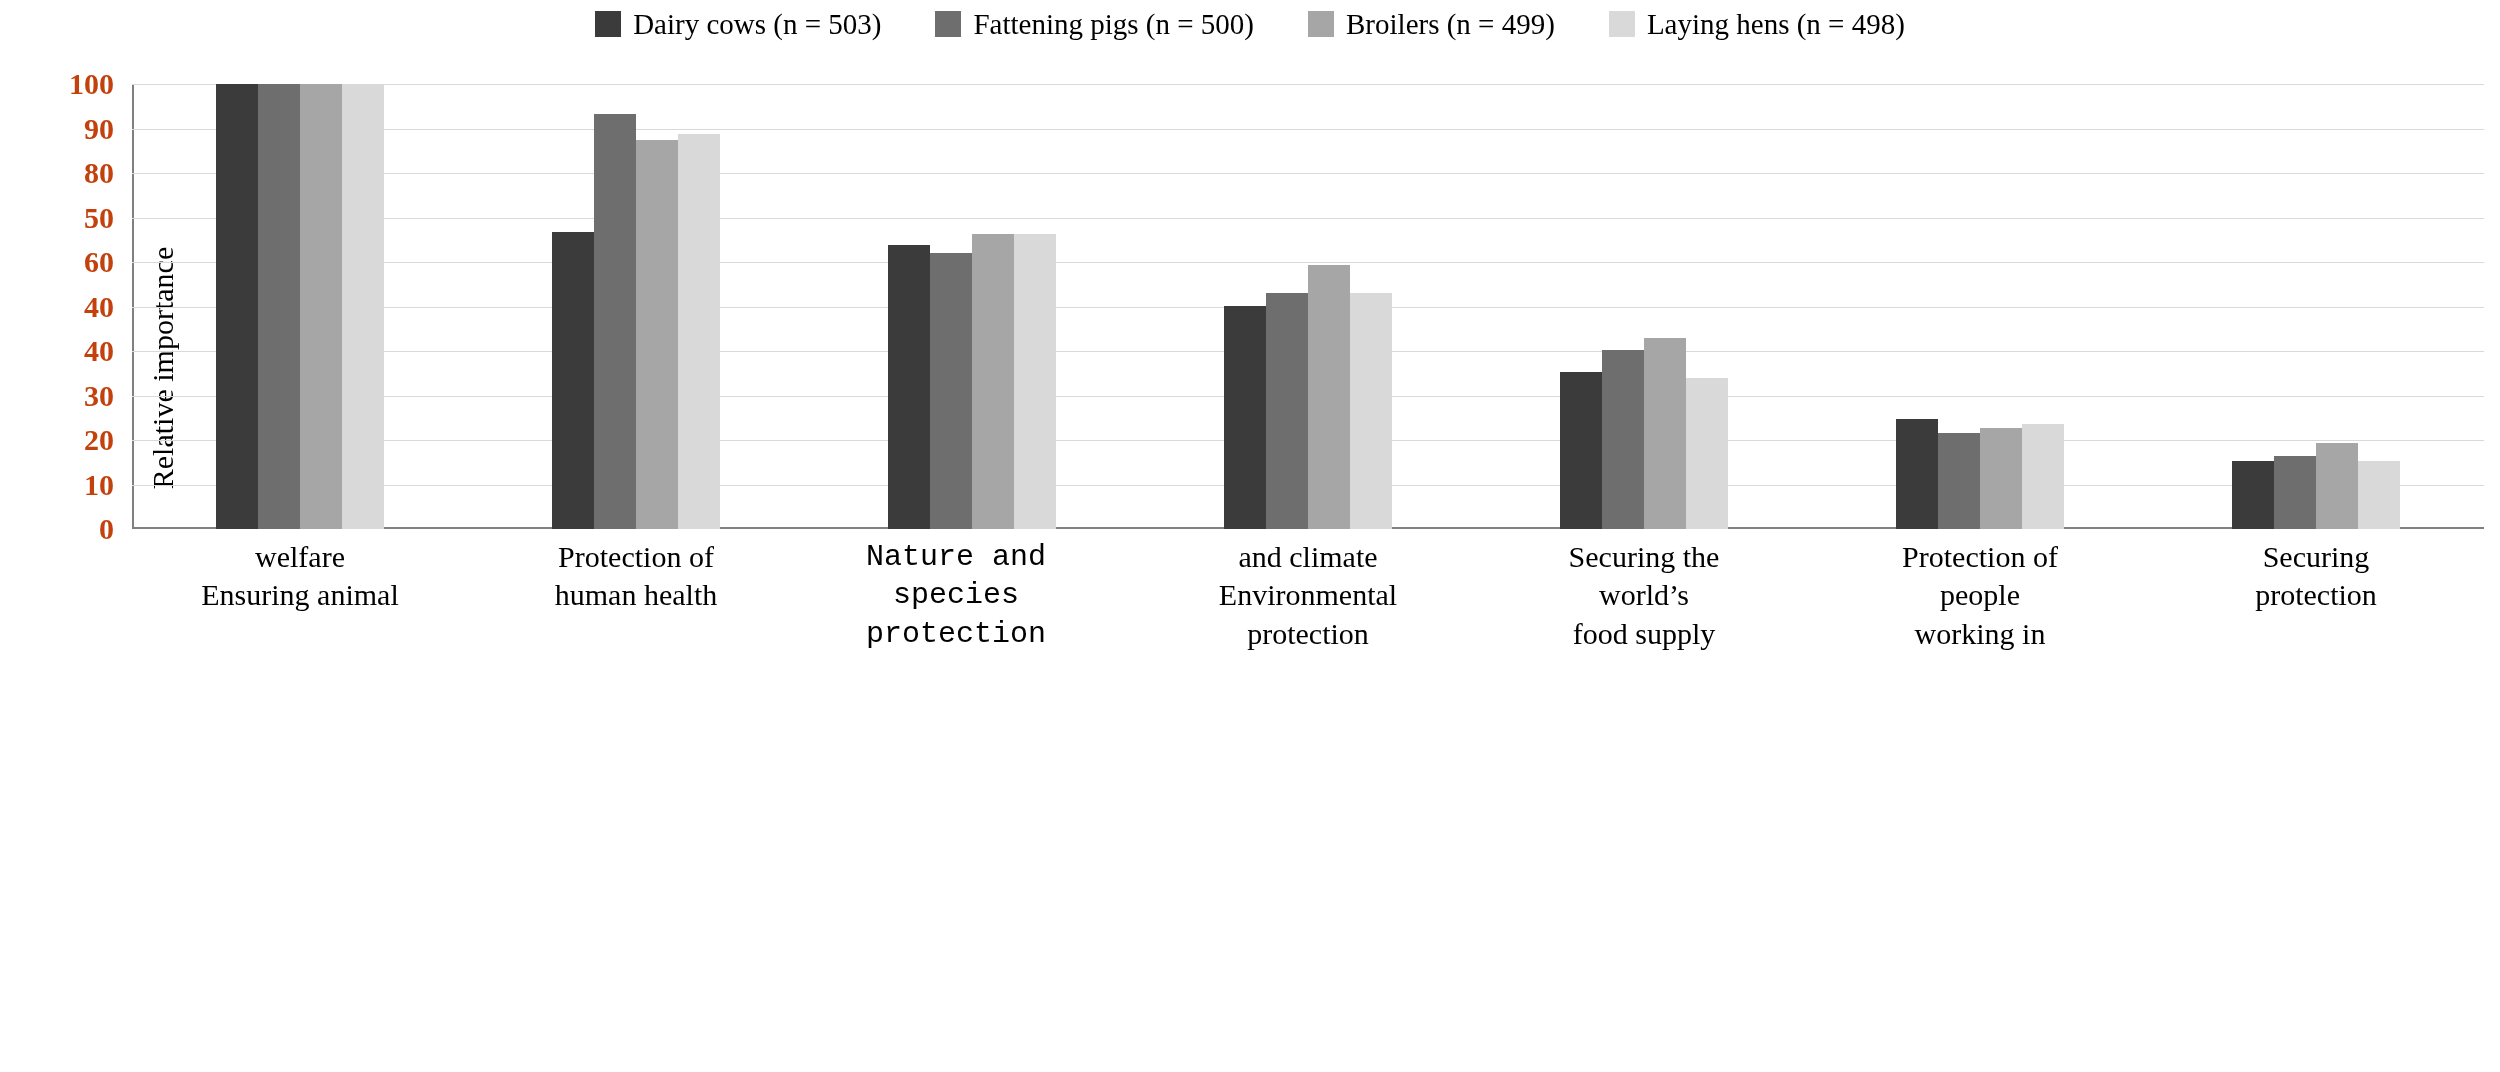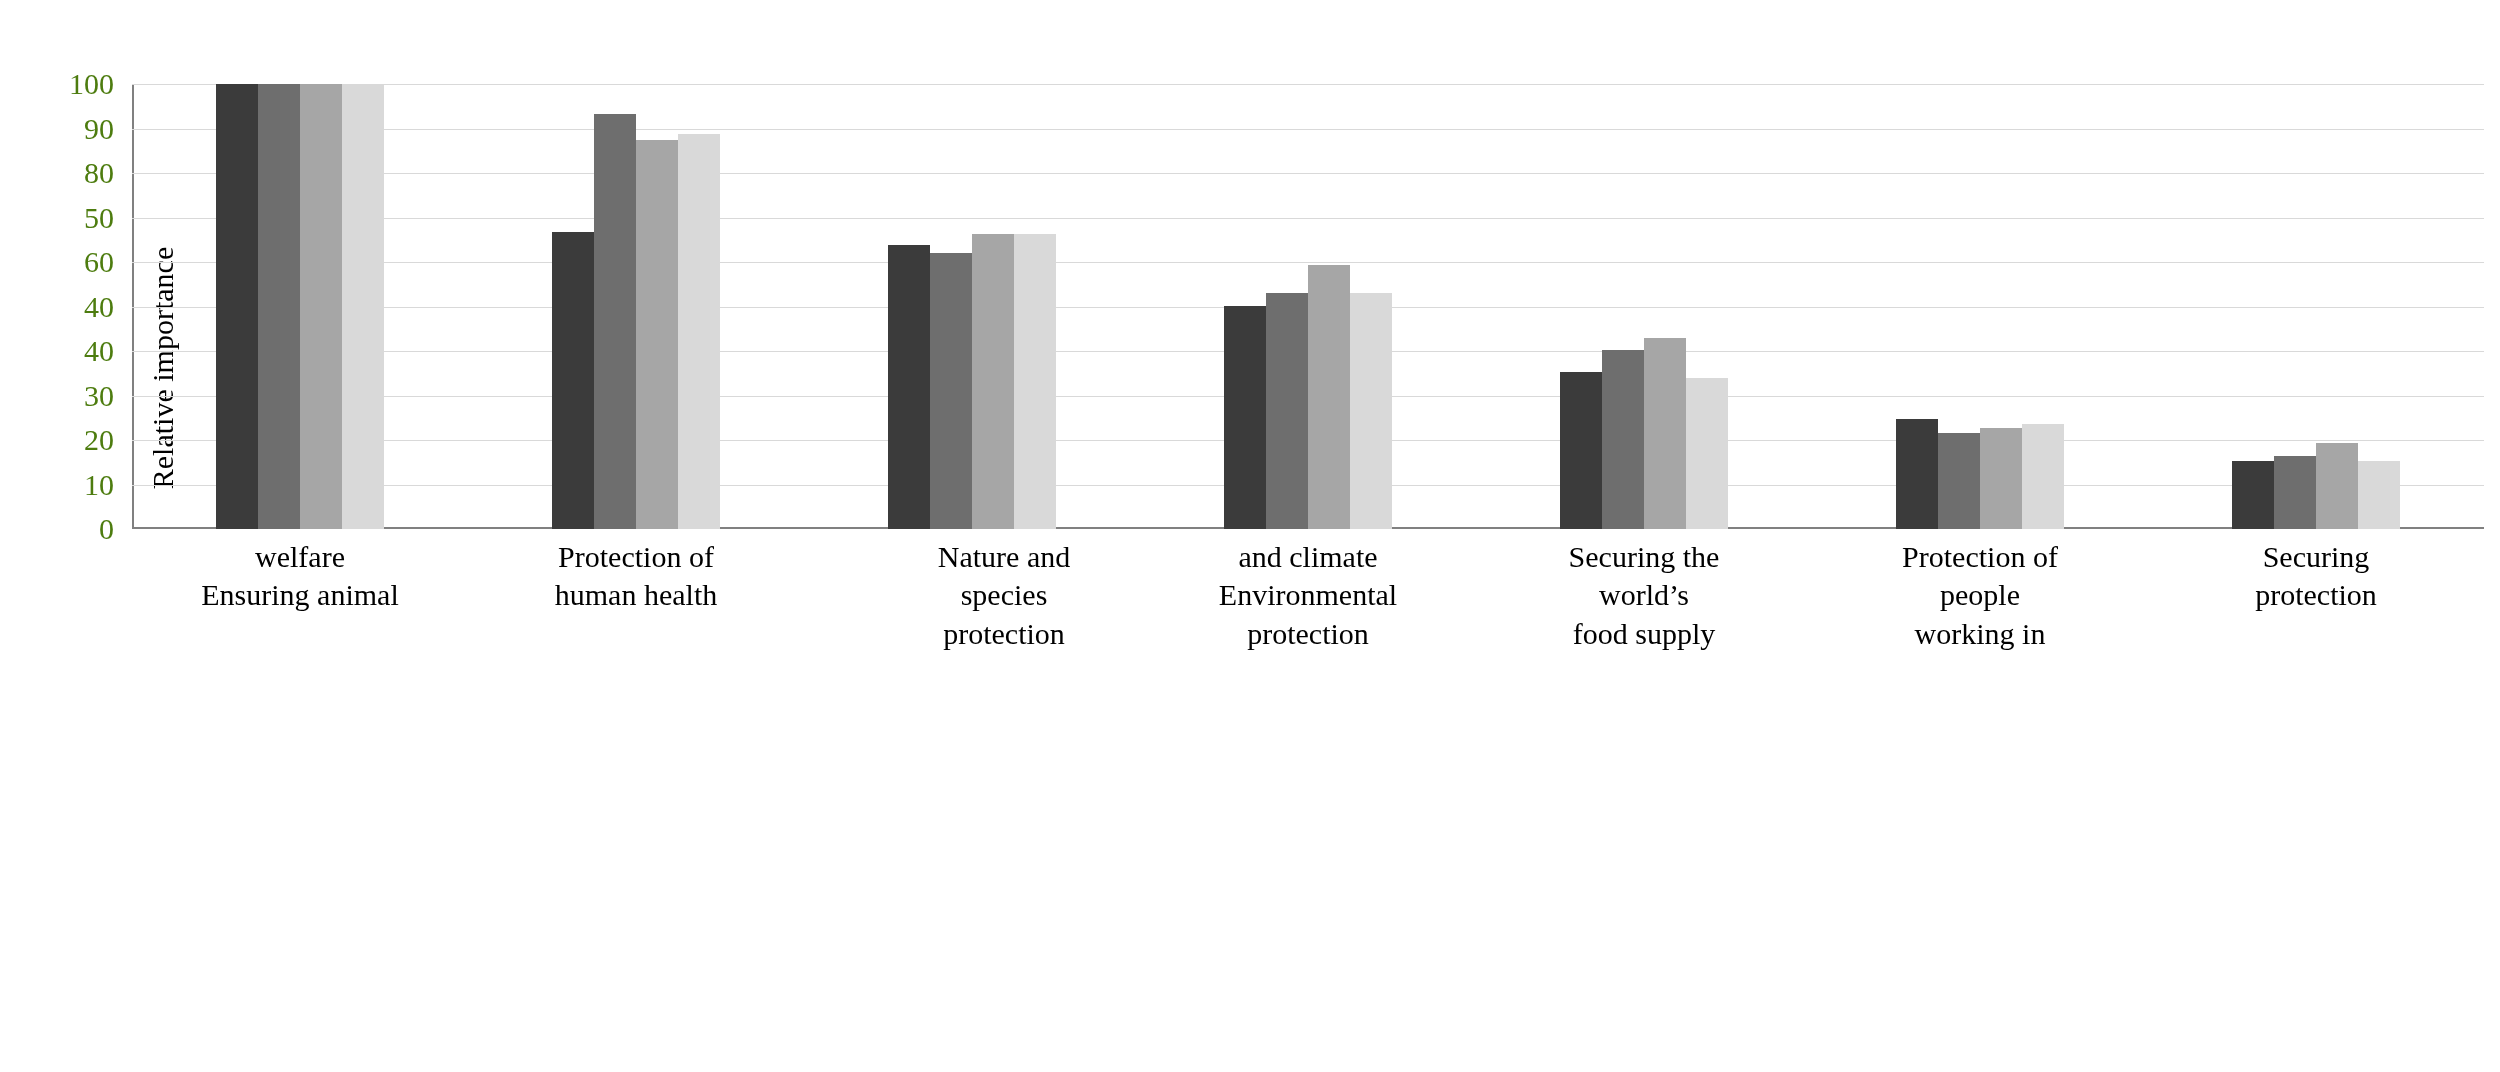--- a/index.html
+++ b/index.html
@@ -77,24 +77,25 @@
     left: 52px;
     top: 0;
     width: 62px;
     height: 1024px;
   }
   .y-tick {
     position: absolute;
     right: 0;
     text-align: right;
     font-size: 30px;
-    color: #4d7c0f;
+    color: #c2410c;
     transform: translateY(-50%);
     line-height: 1;
     white-space: nowrap;
+    font-weight: bold;
   }
 
   
   #plot {
     position: absolute;
     left: 132px;
     top: 36px;
     width: 2352px;
     height: 445px;
   }
@@ -166,20 +167,38 @@
     font-size: 30px;
     line-height: 1.28;
     color: #000000;
   }
 </style>
 </head>
 <body>
 
 <div id="chart-root">
 
+  <div id="legend">
+      <div class="legend-item">
+        <span class="legend-swatch" style="background: rgb(59, 59, 59);"></span>
+        <span class="legend-label">Dairy cows (n = 503)</span>
+      </div>
+      <div class="legend-item">
+        <span class="legend-swatch" style="background: rgb(110, 110, 110);"></span>
+        <span class="legend-label">Fattening pigs (n = 500)</span>
+      </div>
+      <div class="legend-item">
+        <span class="legend-swatch" style="background: rgb(166, 166, 166);"></span>
+        <span class="legend-label">Broilers (n = 499)</span>
+      </div>
+      <div class="legend-item">
+        <span class="legend-swatch" style="background: rgb(217, 217, 217);"></span>
+        <span class="legend-label">Laying hens (n = 498)</span>
+      </div>
+    </div>
 
   <div id="plot-wrap">
 
     <div id="y-axis-title">Relative importance</div>
 
     <div id="y-ticks">
         <div class="y-tick" style="top: 481px;">0</div>
         <div class="y-tick" style="top: 436.5px;">10</div>
         <div class="y-tick" style="top: 392px;">20</div>
         <div class="y-tick" style="top: 347.5px;">30</div>
@@ -267,21 +286,21 @@
 
     <div id="cat-labels">
         <div class="cat-label" style="left: 0px; width: 336px;">
           <div>welfare</div>
           <div>Ensuring animal</div>
         </div>
         <div class="cat-label" style="left: 336px; width: 336px;">
           <div>Protection of</div>
           <div>human health</div>
         </div>
-        <div class="cat-label" style="left: 704px; width: 336px;">
+        <div class="cat-label" style="left: 656px; width: 336px; font-family: Liberation Mono, monospace;">
           <div>Nature and</div>
           <div>species</div>
           <div>protection</div>
         </div>
         <div class="cat-label" style="left: 1008px; width: 336px;">
           <div>and climate</div>
           <div>Environmental</div>
           <div>protection</div>
         </div>
         <div class="cat-label" style="left: 1344px; width: 336px;">

